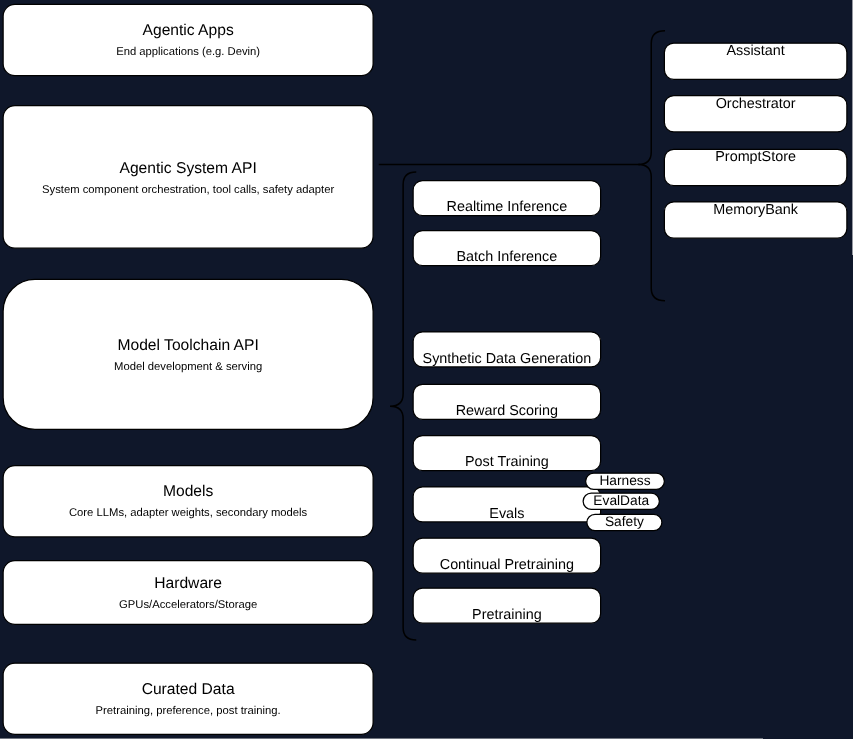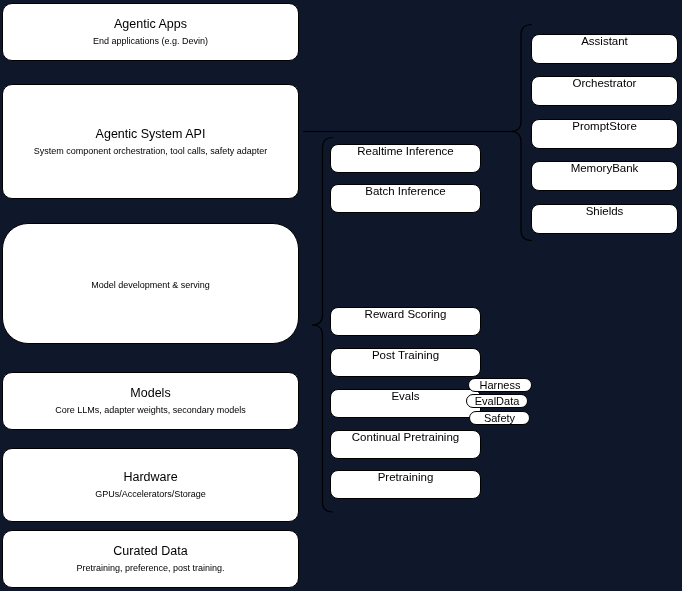--- a/index.html
+++ b/index.html
@@ -36,21 +36,21 @@
   .item {
     position: absolute;
     left: 330px;
     width: 151px;
     height: 29px;
     box-sizing: border-box;
     border: 1.2px solid #000000;
     border-radius: 8px;
     background: #ffffff;
     display: flex;
-    align-items: flex-start;
+    align-items: flex-end;
     justify-content: center;
     font-size: 11.5px;
     white-space: nowrap;
     z-index: 2;
   }
   .comp {
     position: absolute;
     left: 531px;
     width: 147px;
     height: 30px;
@@ -96,43 +96,47 @@
     <div class="t">Agentic Apps</div>
     <div class="s">End applications (e.g. Devin)</div>
   </div>
 
   <div class="node" style="top:84px;height:115px;border-radius:10px">
     <div class="t">Agentic System API</div>
     <div class="s">System component orchestration, tool calls, safety adapter</div>
   </div>
 
   <div class="node" style="top:223px;height:121px;border-radius:26px">
+    <div class="t">Model Toolchain API</div>
     <div class="s">Model development &amp; serving</div>
   </div>
 
   <div class="node" style="top:372px;height:58px;border-radius:10px">
     <div class="t">Models</div>
     <div class="s">Core LLMs, adapter weights, secondary models</div>
   </div>
 
-  <div class="node" style="top:448px;height:74px;border-radius:10px">
+  <div class="node" style="top:448px;height:52px;border-radius:10px">
     <div class="t">Hardware</div>
     <div class="s">GPUs/Accelerators/Storage</div>
   </div>
 
   <div class="node" style="top:530px;height:58px;border-radius:10px">
     <div class="t">Curated Data</div>
     <div class="s">Pretraining, preference, post training.</div>
   </div>
 
   <div class="item" style="top:144px">
     <span>Realtime Inference</span>
   </div>
   <div class="item" style="top:184px">
     <span>Batch Inference</span>
+  </div>
+  <div class="item" style="top:265px">
+    <span>Synthetic Data Generation</span>
   </div>
   <div class="item" style="top:307px">
     <span>Reward Scoring</span>
   </div>
   <div class="item" style="top:348px">
     <span>Post Training</span>
   </div>
   <div class="item" style="top:389px">
     <span>Evals</span>
   </div>
@@ -158,17 +162,14 @@
   </div>
   <div class="comp" style="top:76px">
     <span>Orchestrator</span>
   </div>
   <div class="comp" style="top:119px">
     <span>PromptStore</span>
   </div>
   <div class="comp" style="top:161px">
     <span>MemoryBank</span>
   </div>
-  <div class="comp" style="top:204px">
-    <span>Shields</span>
-  </div>
 
 </div>
 
 </body></html>

